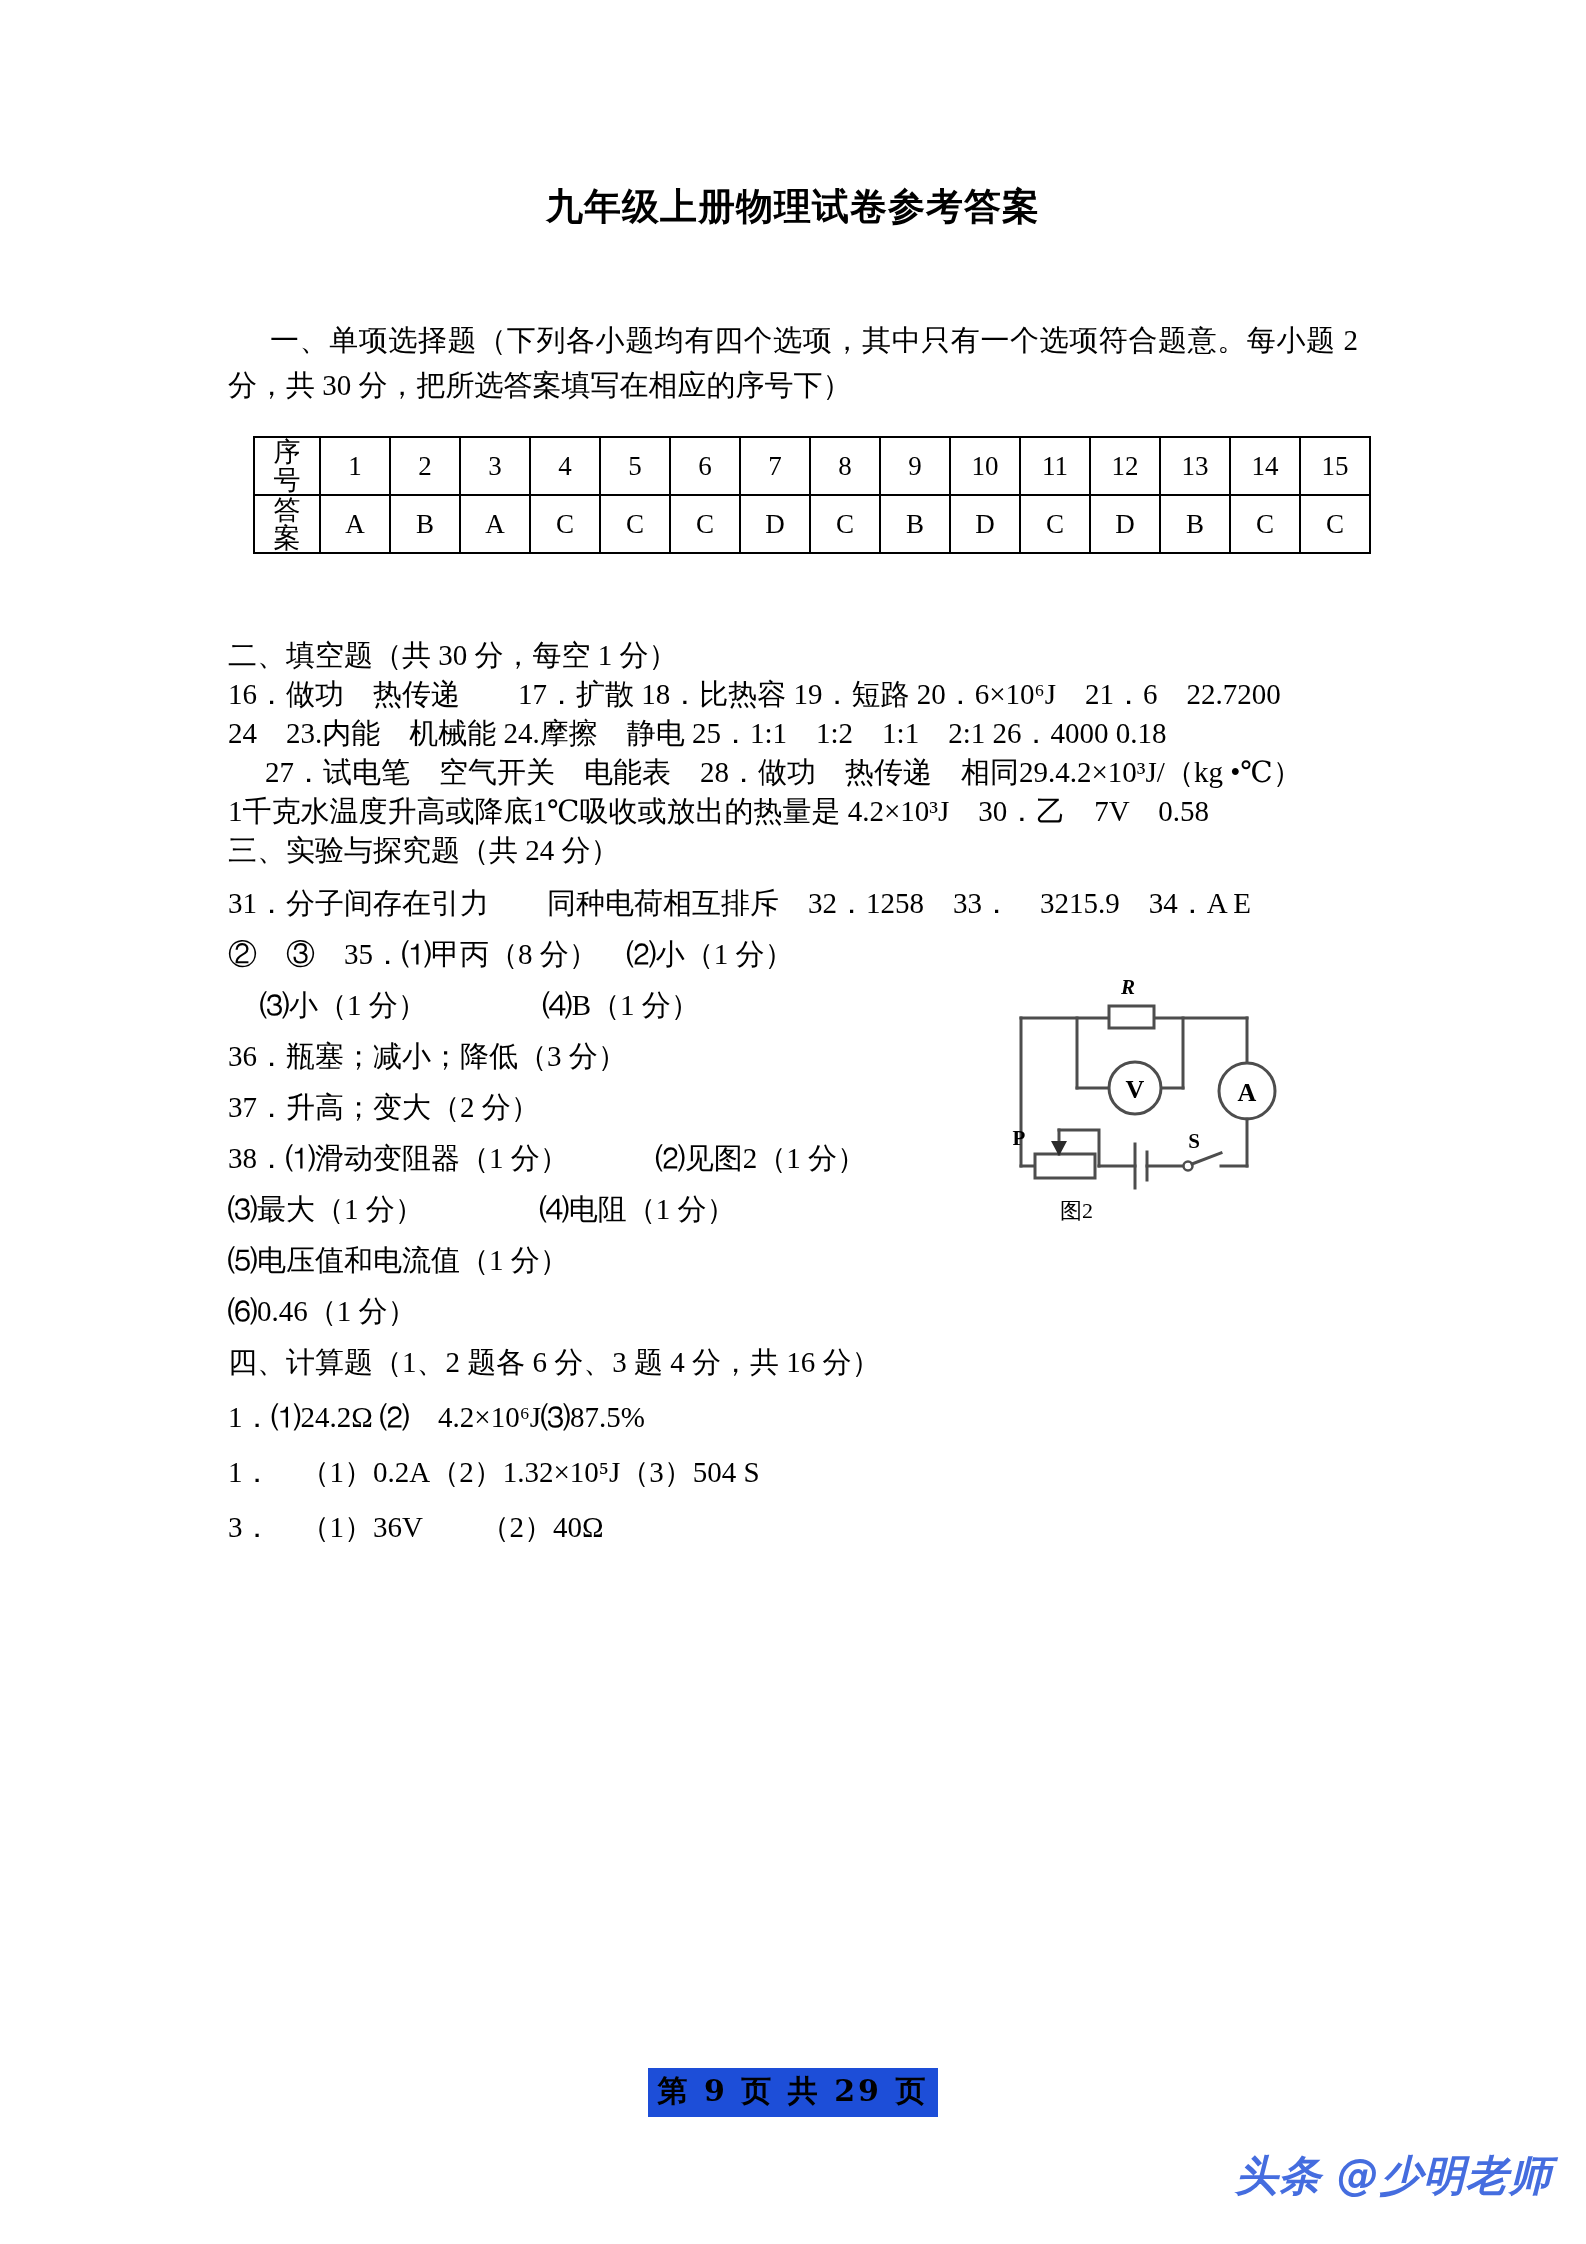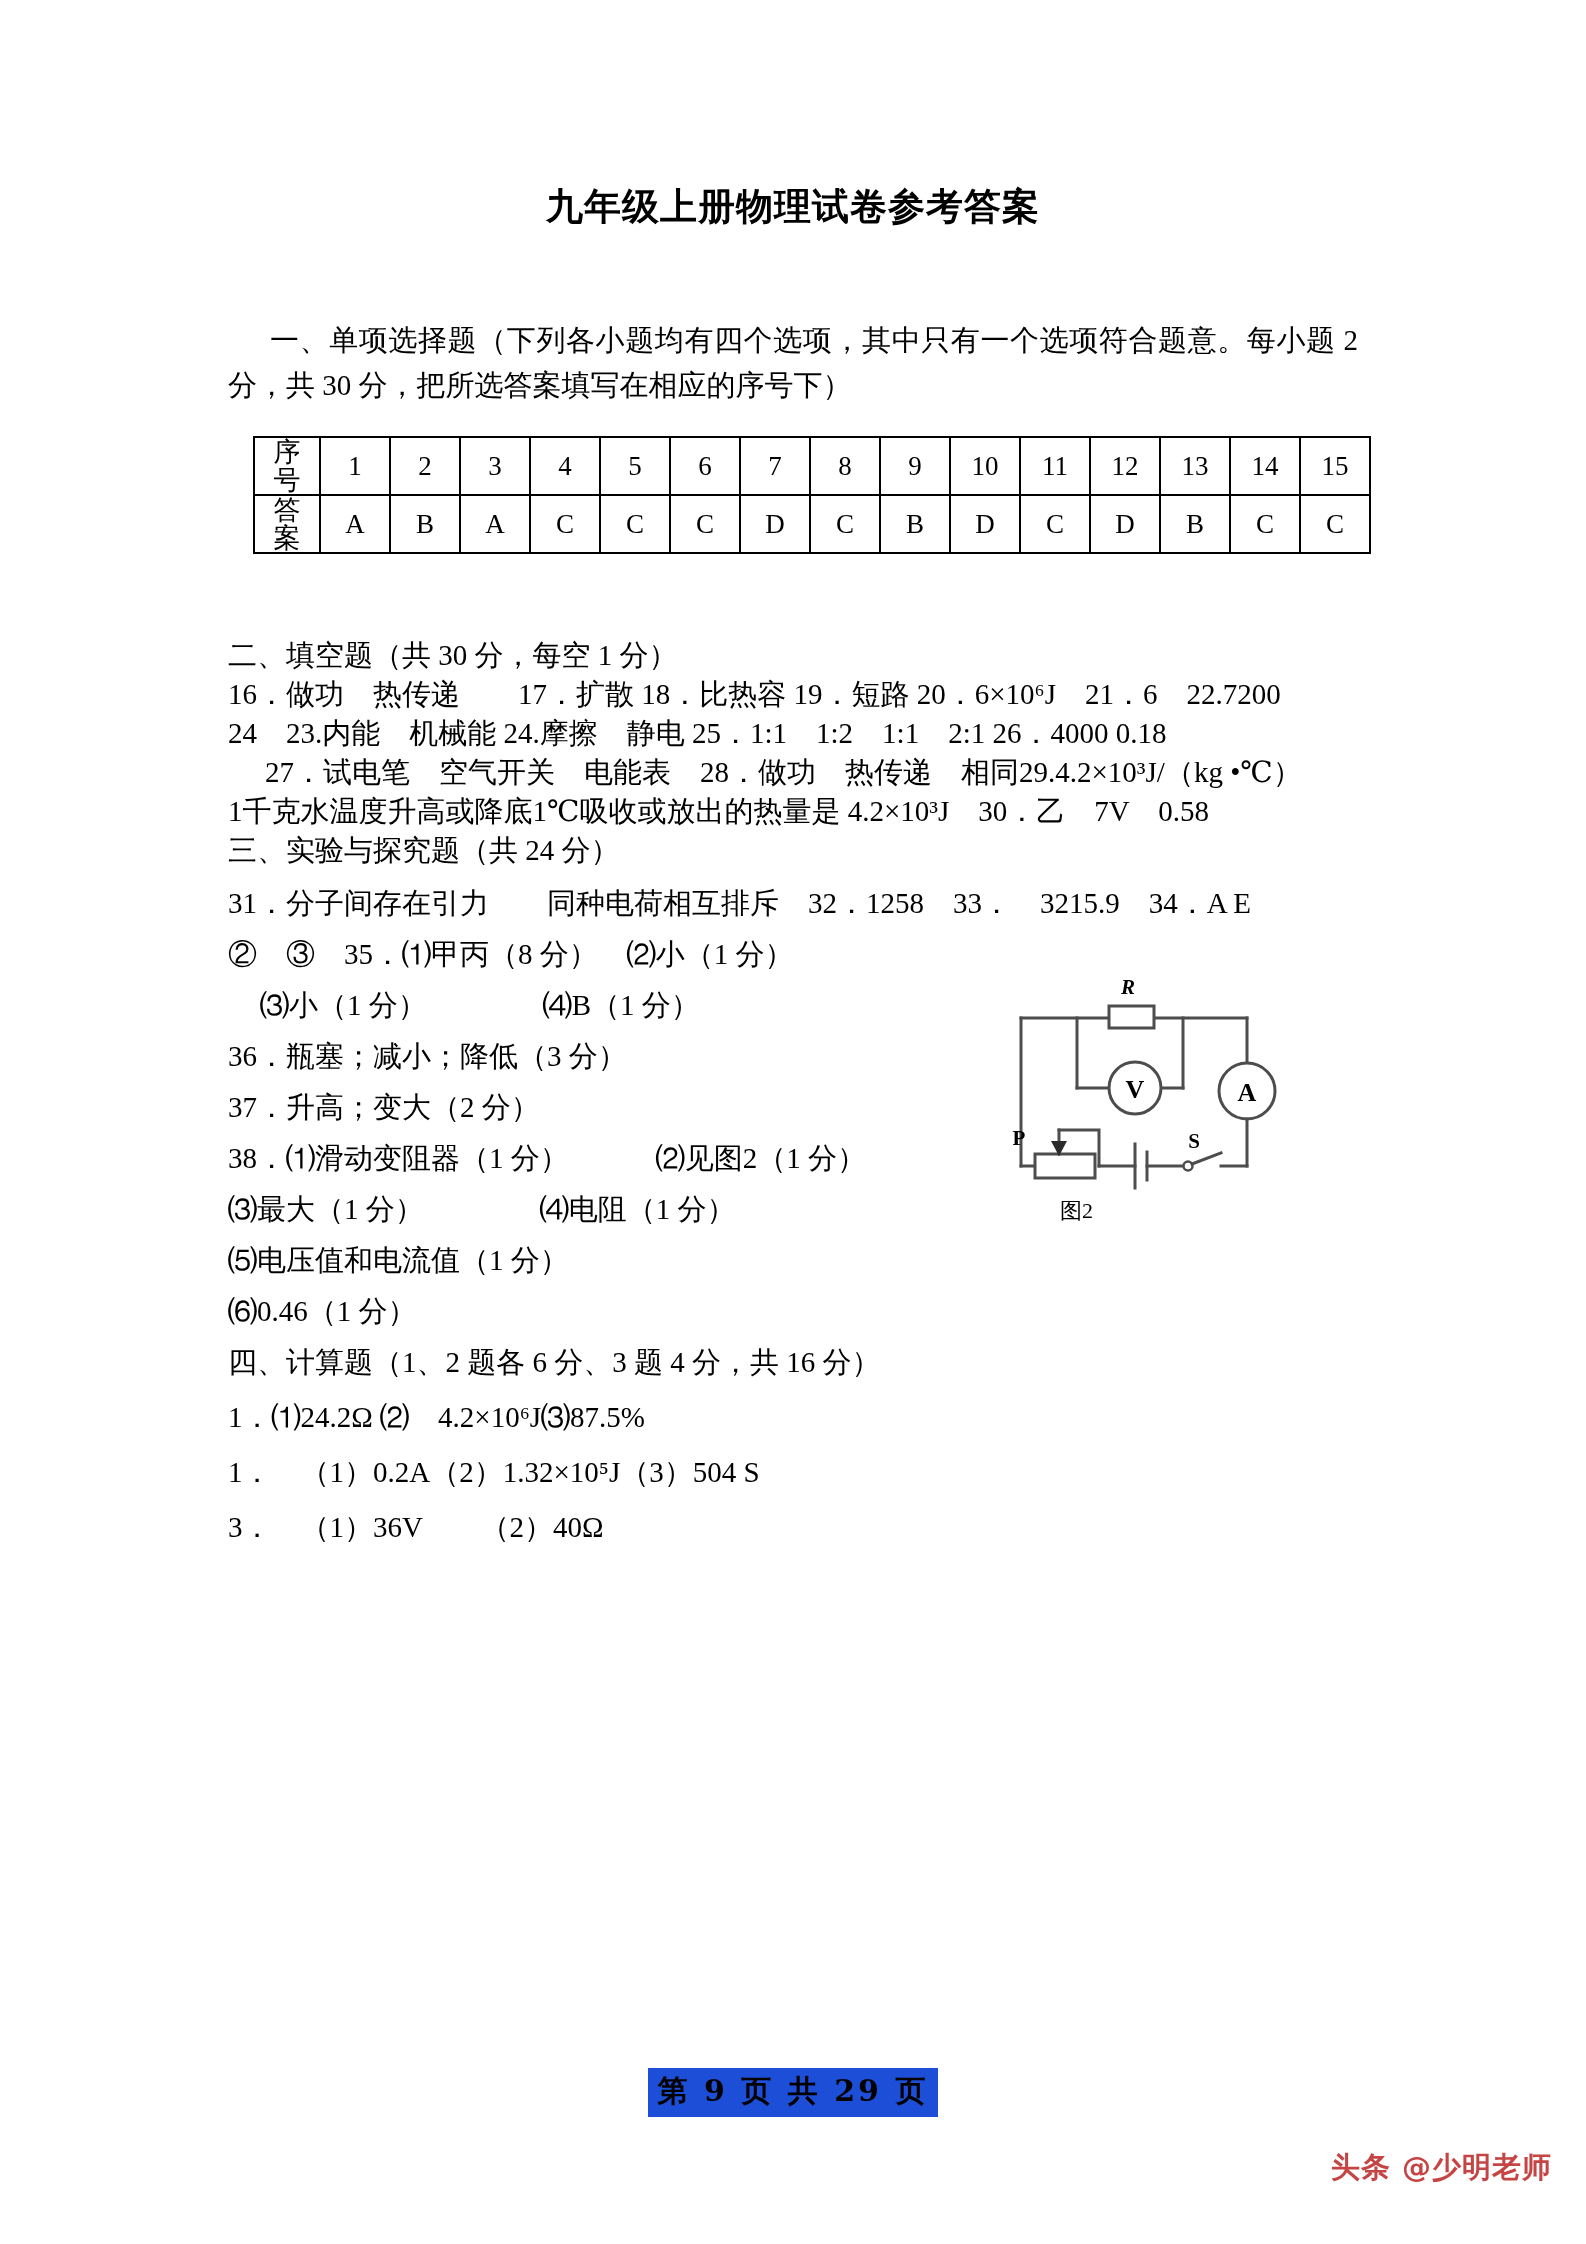--- a/index.html
+++ b/index.html
@@ -111,23 +111,24 @@
     padding: 3px 10px 5px 10px;
     letter-spacing: 3px;
     font-family: "DejaVu Serif", "Liberation Serif", serif;
   }
 
   
   .watermark {
     position: absolute;
     right: 34px;
     top: 2148px;
-    font-size: 29px;
+    font-size: 42px;
     font-weight: bold;
-    color: #b91c1c;
+    font-style: italic;
+    color: #1d4ed8;
     opacity: 0.82;
     letter-spacing: 1px;
     font-family: "DejaVu Sans", "Liberation Sans", sans-serif;
     text-shadow: 1px 1px 0 rgba(255,255,255,0.85);
   }
 </style>
 </head>
 <body>
 
 <div id="page">

